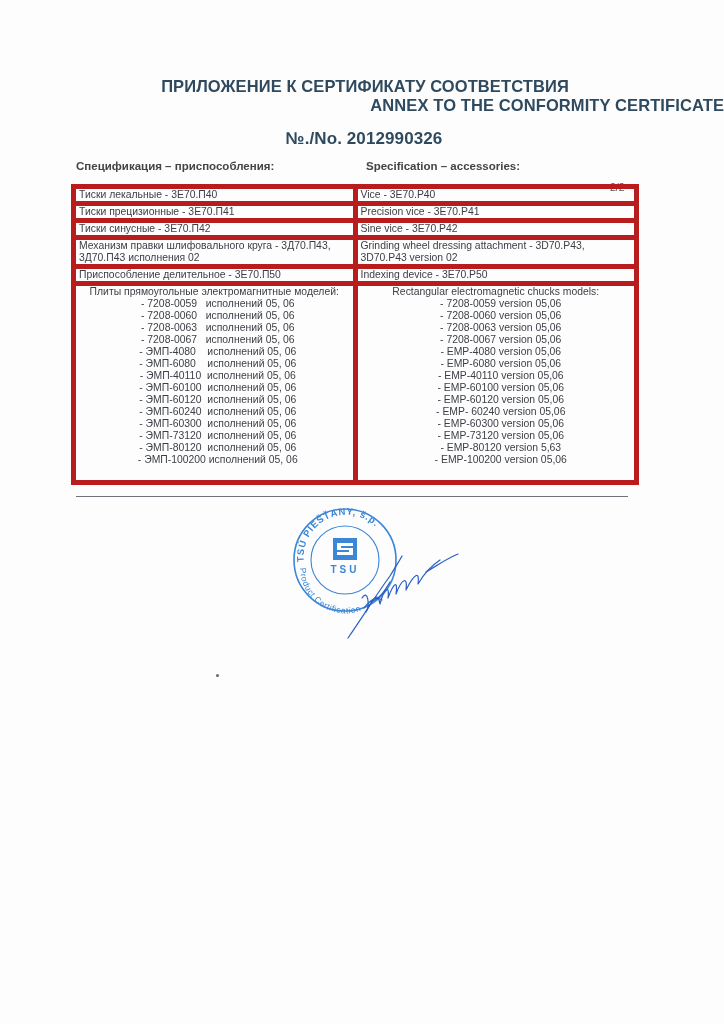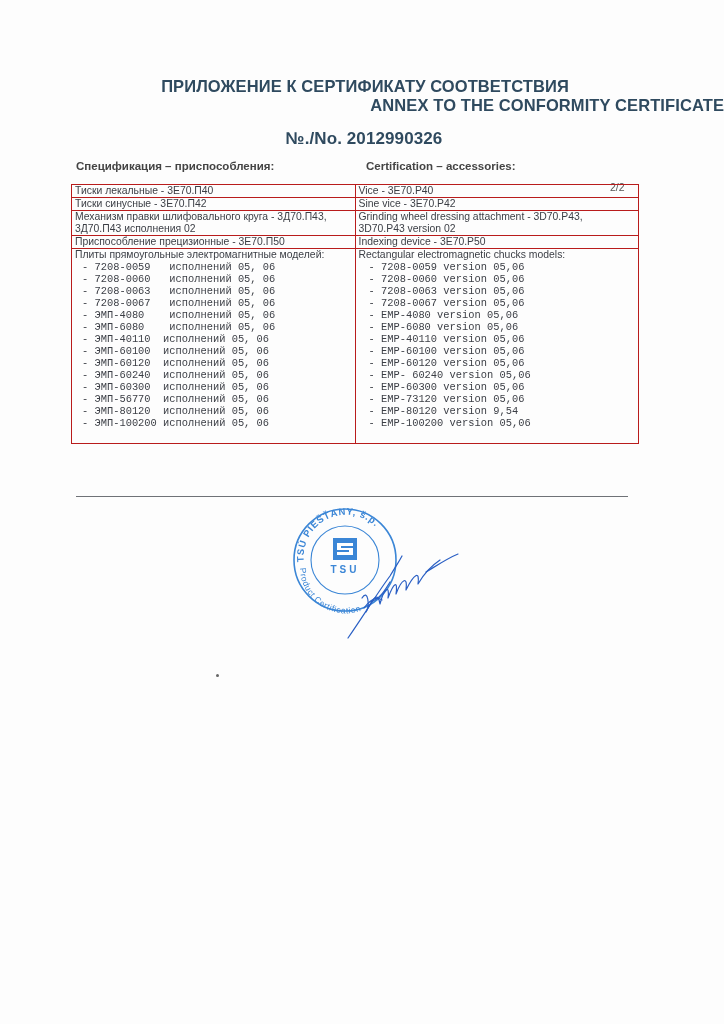--- a/index.html
+++ b/index.html
@@ -17,107 +17,111 @@
   .page-num { position: absolute; top: 147px; left: 610px; font-size: 10.5px; color: #555; margin-top: 34px; }
   .spec-head { position: absolute; top: 160px; font-size: 11.5px; font-weight: bold; color: #444; }
   .spec-head.ru { left: 76px; }
   .spec-head.en { left: 366px; }
 
   table.spec {
     position: absolute; left: 71px; top: 184px; width: 568px;
     border-collapse: collapse; font-size: 10.4px; color: #3b3e45; line-height: 12px;
   }
   table.spec td {
-    border: 1px solid #b91c1c; padding: 0 3px; vertical-align: top; width: 50%;
+    border: 5px solid #b91c1c; padding: 0 3px; vertical-align: top; width: 50%;
   }
   table.spec tr.single td { height: 11px; }
   .list-head { display: block; }
-  .list { margin: 0; padding: 0; list-style: none; font-family: Liberation Mono, monospace; }
+  .list { margin: 0; padding: 0; list-style: none; }
   .list li { white-space: pre; }
   .list.ru li { padding-left: 7px; }
   .list.en li { padding-left: 10px; }
-  td.last { padding-bottom: 14px !important; }
+  td.last { padding-bottom: 14px !important; text-align: center; }
 
   .separator { position: absolute; left: 76px; top: 496px; width: 552px; height: 1px; background: #6f7277; }
 
   .stamp { position: absolute; left: 290px; top: 500px; width: 110px; height: 115px; }
   .signature { position: absolute; left: 340px; top: 548px; width: 125px; height: 92px; }
   .dot { position: absolute; left: 216px; top: 674px; width: 3px; height: 3px; border-radius: 50%; background: #666; }
 </style>
 </head>
 <body>
 
 <div class="title ru">ПРИЛОЖЕНИЕ К СЕРТИФИКАТУ СООТВЕТСТВИЯ</div>
 <div class="title en">ANNEX TO THE CONFORMITY CERTIFICATE</div>
 <div class="title no">№./No. 2012990326</div>
 <div class="page-num">2/2</div>
 
 <div class="spec-head ru">Спецификация – приспособления:</div>
-<div class="spec-head en">Certification – accessories:</div>
+<div class="spec-head en">Specification – accessories:</div>
 
 <table class="spec">
   <tbody>
       <tr class="single">
     <td>Тиски лекальные - 3Е70.П40</td>
     <td>Vice - 3E70.P40</td>
+  </tr>
+  <tr class="single">
+    <td>Тиски прецизионные - 3Е70.П41</td>
+    <td>Precision vice - 3E70.P41</td>
   </tr>
   <tr class="single">
     <td>Тиски синусные - 3Е70.П42</td>
     <td>Sine vice - 3E70.P42</td>
   </tr>
   <tr>
     <td>
       <span class="list-head">Механизм правки шлифовального круга - 3Д70.П43,</span>
       <span class="list-head">3Д70.П43 исполнения 02</span>
     </td>
     <td>
       <span class="list-head">Grinding wheel dressing attachment - 3D70.P43,</span>
       <span class="list-head">3D70.P43  version 02</span>
     </td>
   </tr>
   <tr class="single">
-    <td>Приспособление прецизионные - 3Е70.П50</td>
+    <td>Приспособление делительное - 3Е70.П50</td>
     <td>Indexing device - 3E70.P50</td>
   </tr>
   <tr>
     <td class="last">
       <span class="list-head">Плиты прямоугольные электромагнитные моделей:</span>
       <ul class="list ru">
         <li>- 7208-0059   исполнений 05, 06</li>
         <li>- 7208-0060   исполнений 05, 06</li>
         <li>- 7208-0063   исполнений 05, 06</li>
         <li>- 7208-0067   исполнений 05, 06</li>
         <li>- ЭМП-4080    исполнений 05, 06</li>
         <li>- ЭМП-6080    исполнений 05, 06</li>
         <li>- ЭМП-40110  исполнений 05, 06</li>
         <li>- ЭМП-60100  исполнений 05, 06</li>
         <li>- ЭМП-60120  исполнений 05, 06</li>
         <li>- ЭМП-60240  исполнений 05, 06</li>
         <li>- ЭМП-60300  исполнений 05, 06</li>
-        <li>- ЭМП-56770  исполнений 05, 06</li>
+        <li>- ЭМП-73120  исполнений 05, 06</li>
         <li>- ЭМП-80120  исполнений 05, 06</li>
         <li>- ЭМП-100200 исполнений 05, 06</li>
       </ul>
     </td>
     <td class="last">
       <span class="list-head">Rectangular electromagnetic chucks models:</span>
       <ul class="list en">
         <li>- 7208-0059 version 05,06</li>
         <li>- 7208-0060 version 05,06</li>
         <li>- 7208-0063 version 05,06</li>
         <li>- 7208-0067 version 05,06</li>
         <li>- EMP-4080 version 05,06</li>
         <li>- EMP-6080 version 05,06</li>
         <li>- EMP-40110 version 05,06</li>
         <li>- EMP-60100 version 05,06</li>
         <li>- EMP-60120 version 05,06</li>
         <li>- EMP- 60240 version 05,06</li>
         <li>- EMP-60300 version 05,06</li>
         <li>- EMP-73120 version 05,06</li>
-        <li>- EMP-80120 version 9,54</li>
+        <li>- EMP-80120 version 5,63</li>
         <li>- EMP-100200 version 05,06</li>
       </ul>
     </td>
   </tr>
 </tbody>
   </table>
 
 <div class="separator"></div>
 
 <svg class="stamp" viewBox="0 0 110 115">

